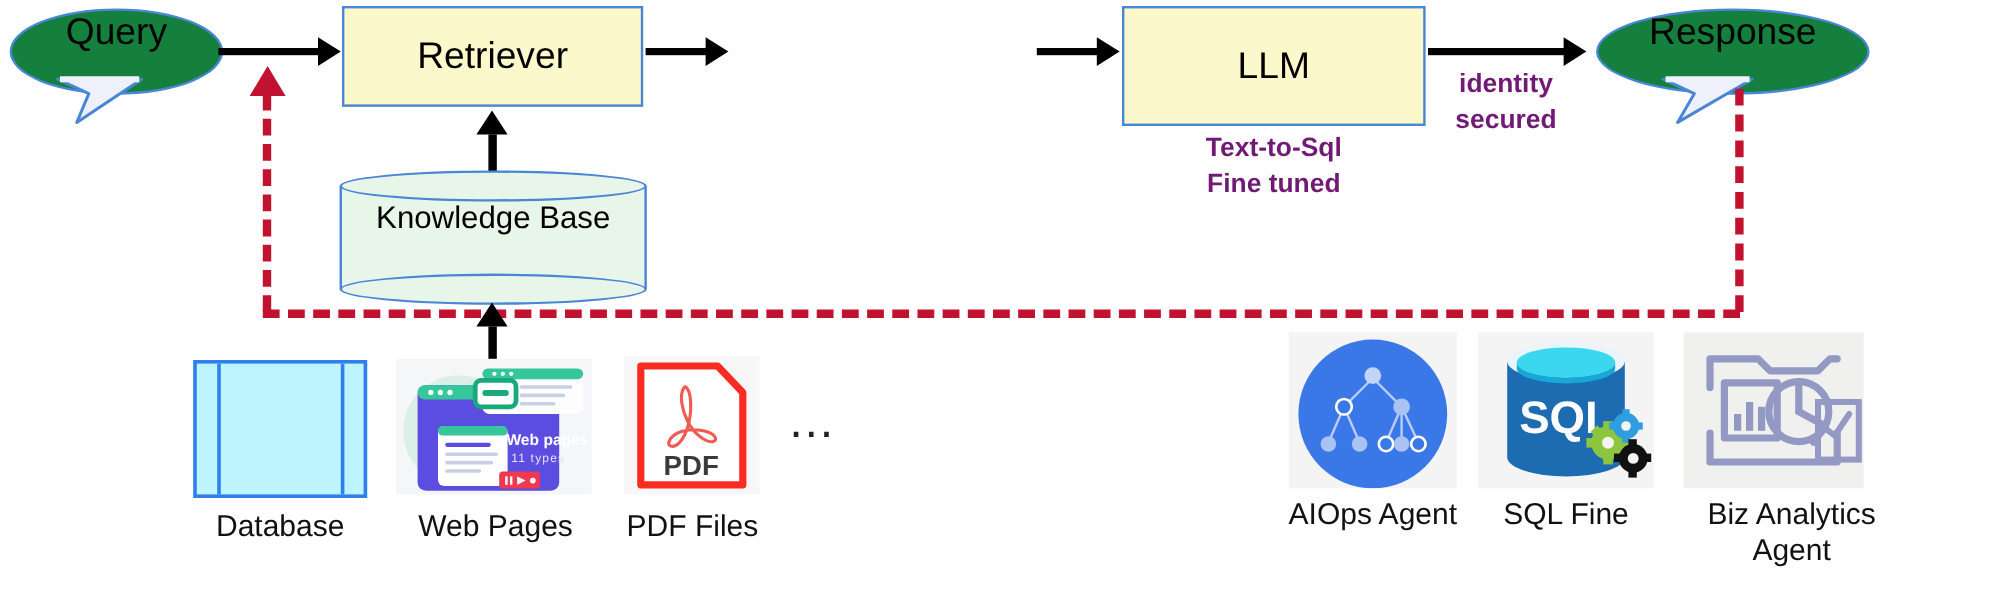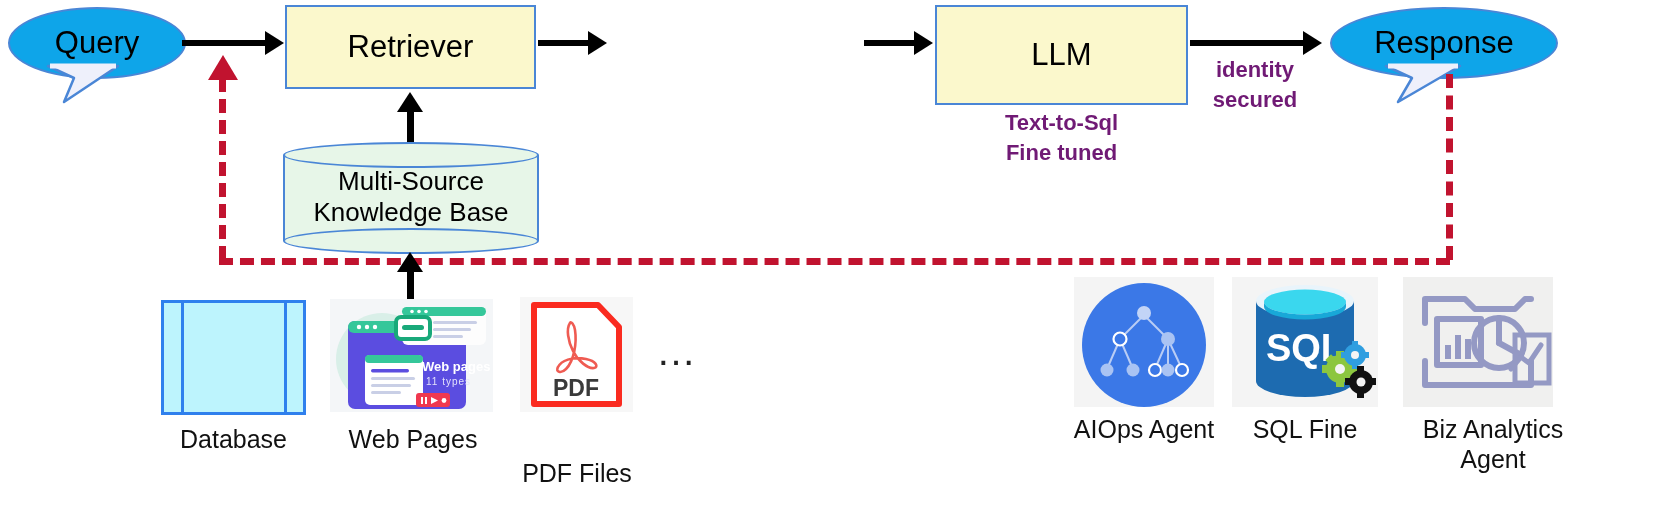--- a/index.html
+++ b/index.html
@@ -3,22 +3,22 @@
 <meta charset="utf-8">
 <style>
   html,body{margin:0;padding:0;background:#ffffff;}
   body{font-family:"Liberation Sans",sans-serif;}
   #canvas{position:relative;width:1662px;height:511px;background:#ffffff;overflow:hidden;}
 
   .abs{position:absolute;}
 
   
   .bubble{
-    background:#0ea5e9;border:2.5px solid #4a86d6;border-radius:50%;
-    display:flex;align-items:center;justify-content:center;
+    background:#15803d;border:2.5px solid #4a86d6;border-radius:50%;
+    display:flex;justify-content:center;
     box-sizing:border-box;
   }
   .bubble span{font-size:31px;color:#000;white-space:nowrap;}
 
   
   .pbox{
     background:#fbf8cc;border:2.5px solid #4a86d6;box-sizing:border-box;
     display:flex;align-items:center;justify-content:center;
   }
   .pbox span{font-size:31px;color:#000;white-space:nowrap;}
@@ -134,21 +134,20 @@
   <div class="abs rarrow-head" style="left:208px;top:55px;"></div>
 
   <div class="abs varrow-line" style="left:407px;top:112px;height:36px;"></div>
   <div class="abs varrow-head" style="left:397px;top:92px;"></div>
 
   <div class="abs cyl" style="left:283px;top:142px;width:256px;height:112px;">
     <div class="cyl-body" style="top:13px;bottom:13px;"></div>
     <div class="cyl-bot" style="bottom:0;"></div>
     <div class="cyl-top" style="top:0;"></div>
     <div class="cyl-label" style="top:24px;">
-      <div>Multi-Source</div>
       <div>Knowledge Base</div>
     </div>
   </div>
 
   <div class="abs varrow-line" style="left:407px;top:272px;height:38px;"></div>
   <div class="abs varrow-head" style="left:397px;top:252px;"></div>
 
   <div class="abs db-icon" style="left:161px;top:300px;width:145px;height:115px;">
     <div class="bar" style="left:17px;"></div>
     <div class="bar" style="right:16px;"></div>
@@ -197,21 +196,21 @@
   <div class="abs srclabel" style="left:318px;top:424px;width:190px;">Web Pages</div>
 
   <div class="abs pdf-icon" style="left:520px;top:297px;width:113px;height:115px;">
     <svg width="113" height="115" viewBox="0 0 113 115">
       <rect width="113" height="115" fill="#f7f7f7"></rect>
       <path d="M14,8 L78,8 L99,30 L99,107 L14,107 Z" fill="#ffffff" stroke="#fa2b20" stroke-width="6" stroke-linejoin="round"></path>
       <path d="M50,26 C46,32 48,44 53,54 C58,64 68,72 74,71 C79,70 76,64 66,62 C52,59 41,64 38,70 C35,75 41,77 46,72 C54,64 57,46 55,33 C54,27 51,24 50,26 Z" fill="none" stroke="#ef5b52" stroke-width="2.6" stroke-linejoin="round"></path>
       <text x="56" y="99" text-anchor="middle" font-family="Liberation Sans, sans-serif" font-size="23" font-weight="bold" fill="#3a3a3a">PDF</text>
     </svg>
   </div>
-  <div class="abs srclabel" style="left:482px;top:424px;width:190px;margin-top:34px;">PDF Files</div>
+  <div class="abs srclabel" style="left:482px;top:424px;width:190px;">PDF Files</div>
 
   <div class="abs ellipsis" style="left:656px;top:329px;">…</div>
 
   <div class="abs agent-icon" style="left:1074px;top:277px;width:140px;height:130px;">
     <svg width="140" height="130" viewBox="0 0 140 130">
       <rect width="140" height="130" fill="#f4f4f4"></rect>
       <circle cx="70" cy="68" r="62" fill="#3b78e7"></circle>
       <g stroke="#b9cdf5" stroke-width="2" fill="none">
         <path d="M70,38 L46,62"></path>
           <path d="M70,38 L94,62"></path>

